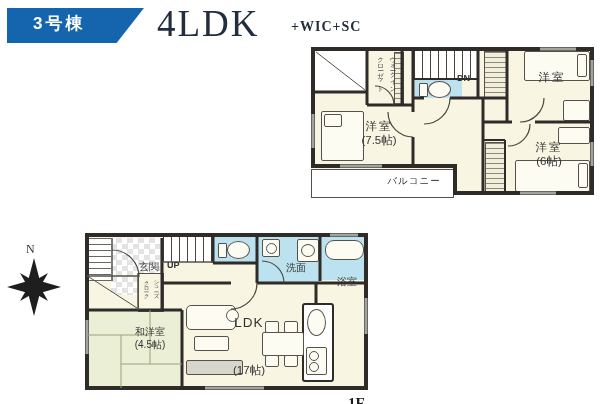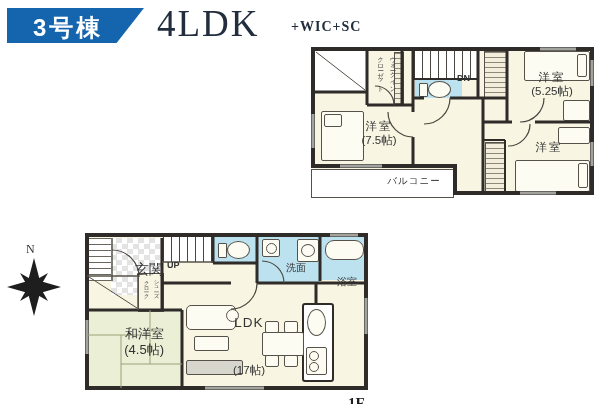--- a/index.html
+++ b/index.html
@@ -11,21 +11,21 @@
   .blue{background:#bce2ef;}
   .white{background:#ffffff;}
   .tatami{background:#eaefd5;}
   .checker{background:conic-gradient(#e3e3e3 25%,#ffffff 0 50%,#e3e3e3 0 75%,#ffffff 0) 0 0/11px 11px;}
   .stairs{background-image:repeating-linear-gradient(90deg,#4a463f 0 1px,transparent 1px 8px);background-color:#fff;}
   .porch{background-color:#fff;background-image:repeating-linear-gradient(180deg,#6b675f 0 1px,transparent 1px 6px);border-right:1px solid #6b675f;}
   .hatch{background-color:#f3eedb;background-image:repeating-linear-gradient(180deg,#8d897a 0 1px,transparent 1px 5px);border:1px solid #55514a;}
   .furn{position:absolute;border:1.5px solid #56524b;background:#fdfcf2;border-radius:2px;}
   .badge{position:absolute;left:7px;top:8px;width:137px;height:35px;background:#1565ae;
          clip-path:polygon(0 0,100% 0,80% 100%,0 100%);}
-  .badge-text{position:absolute;left:26px;top:4px;font-size:24px;font-weight:bold;color:#fff;letter-spacing:3px;}
+  .badge-text{position:absolute;left:26px;top:4px;font-size:17px;font-weight:bold;color:#fff;letter-spacing:3px;}
   .title{position:absolute;left:157px;top:2px;font-family:"Liberation Serif","DejaVu Serif",serif;
          font-size:37px;color:#222e3e;letter-spacing:2px;}
   .suffix{position:absolute;left:291px;top:19px;font-family:"Liberation Serif","DejaVu Serif",serif;
           font-size:14px;font-weight:bold;color:#222e3e;letter-spacing:1px;}
   .floor-tag{position:absolute;font-family:"Liberation Serif","DejaVu Serif",serif;font-size:15px;font-weight:bold;color:#1e1e1e;}
   .vtext{position:absolute;writing-mode:vertical-rl;text-orientation:upright;color:#3a3a3a;}
   svg{position:absolute;left:0;top:0;}
 </style>
 </head>
 <body>
@@ -121,38 +121,38 @@
     <span style="display:block">ウォークイン</span>
     <span style="display:block">クローゼット</span>
   </div>
   <div class="lbl" style="left:457px;top:73px;font-size:9px;font-weight:bold;">DN</div>
   <div class="lbl" style="left:340px;top:119px;width:78px;font-size:11.5px;">
     <div style="letter-spacing:2px;">洋室</div>
     <div>(7.5帖)</div>
   </div>
   <div class="lbl" style="left:512px;top:70px;width:80px;font-size:11.5px;">
     <div style="letter-spacing:2px;">洋室</div>
-    <div>(5.25帖)</div>
   </div>
   <div class="lbl" style="left:512px;top:140px;width:74px;font-size:11.5px;">
     <div style="letter-spacing:2px;">洋室</div>
+    <div>(6帖)</div>
   </div>
   <div class="lbl" style="left:372px;top:175px;width:84px;font-size:9.5px;letter-spacing:1px;">バルコニー</div>
   <div class="floor-tag" style="left:602px;top:197px;">2F</div>
 
   <div class="lbl" style="left:26px;top:242px;font-family:'Liberation Serif','DejaVu Serif',serif;font-size:12px;">N</div>
-  <div class="lbl" style="left:131px;top:261px;width:36px;font-size:14px;">玄関</div>
+  <div class="lbl" style="left:131px;top:261px;width:36px;font-size:10px;">玄関</div>
   <div class="lbl" style="left:167px;top:260px;font-size:9px;font-weight:bold;">UP</div>
   <div class="lbl" style="left:276px;top:262px;width:40px;font-size:10px;">洗面</div>
   <div class="lbl" style="left:327px;top:263px;width:40px;font-size:10px;margin-top:13px;">浴室</div>
   <div class="vtext" style="left:141px;top:276px;width:20px;height:33px;font-size:5.5px;line-height:1.8;">
     <span style="display:block">シューズ</span>
     <span style="display:block">クローク</span>
   </div>
-  <div class="lbl" style="left:96px;top:326px;width:68px;font-size:13px;text-align:right;">
+  <div class="lbl" style="left:116px;top:326px;width:68px;font-size:10px;">
     <div>和洋室</div>
     <div>(4.5帖)</div>
   </div>
   <div class="lbl" style="left:213px;top:315px;width:72px;">
     <div style="font-size:13.5px;letter-spacing:1px;">LDK</div>
     <div style="font-size:11.5px;margin-top:31px;">(17帖)</div>
   </div>
   <div class="floor-tag" style="left:348px;top:395px;">1F</div>
 
 </div>

